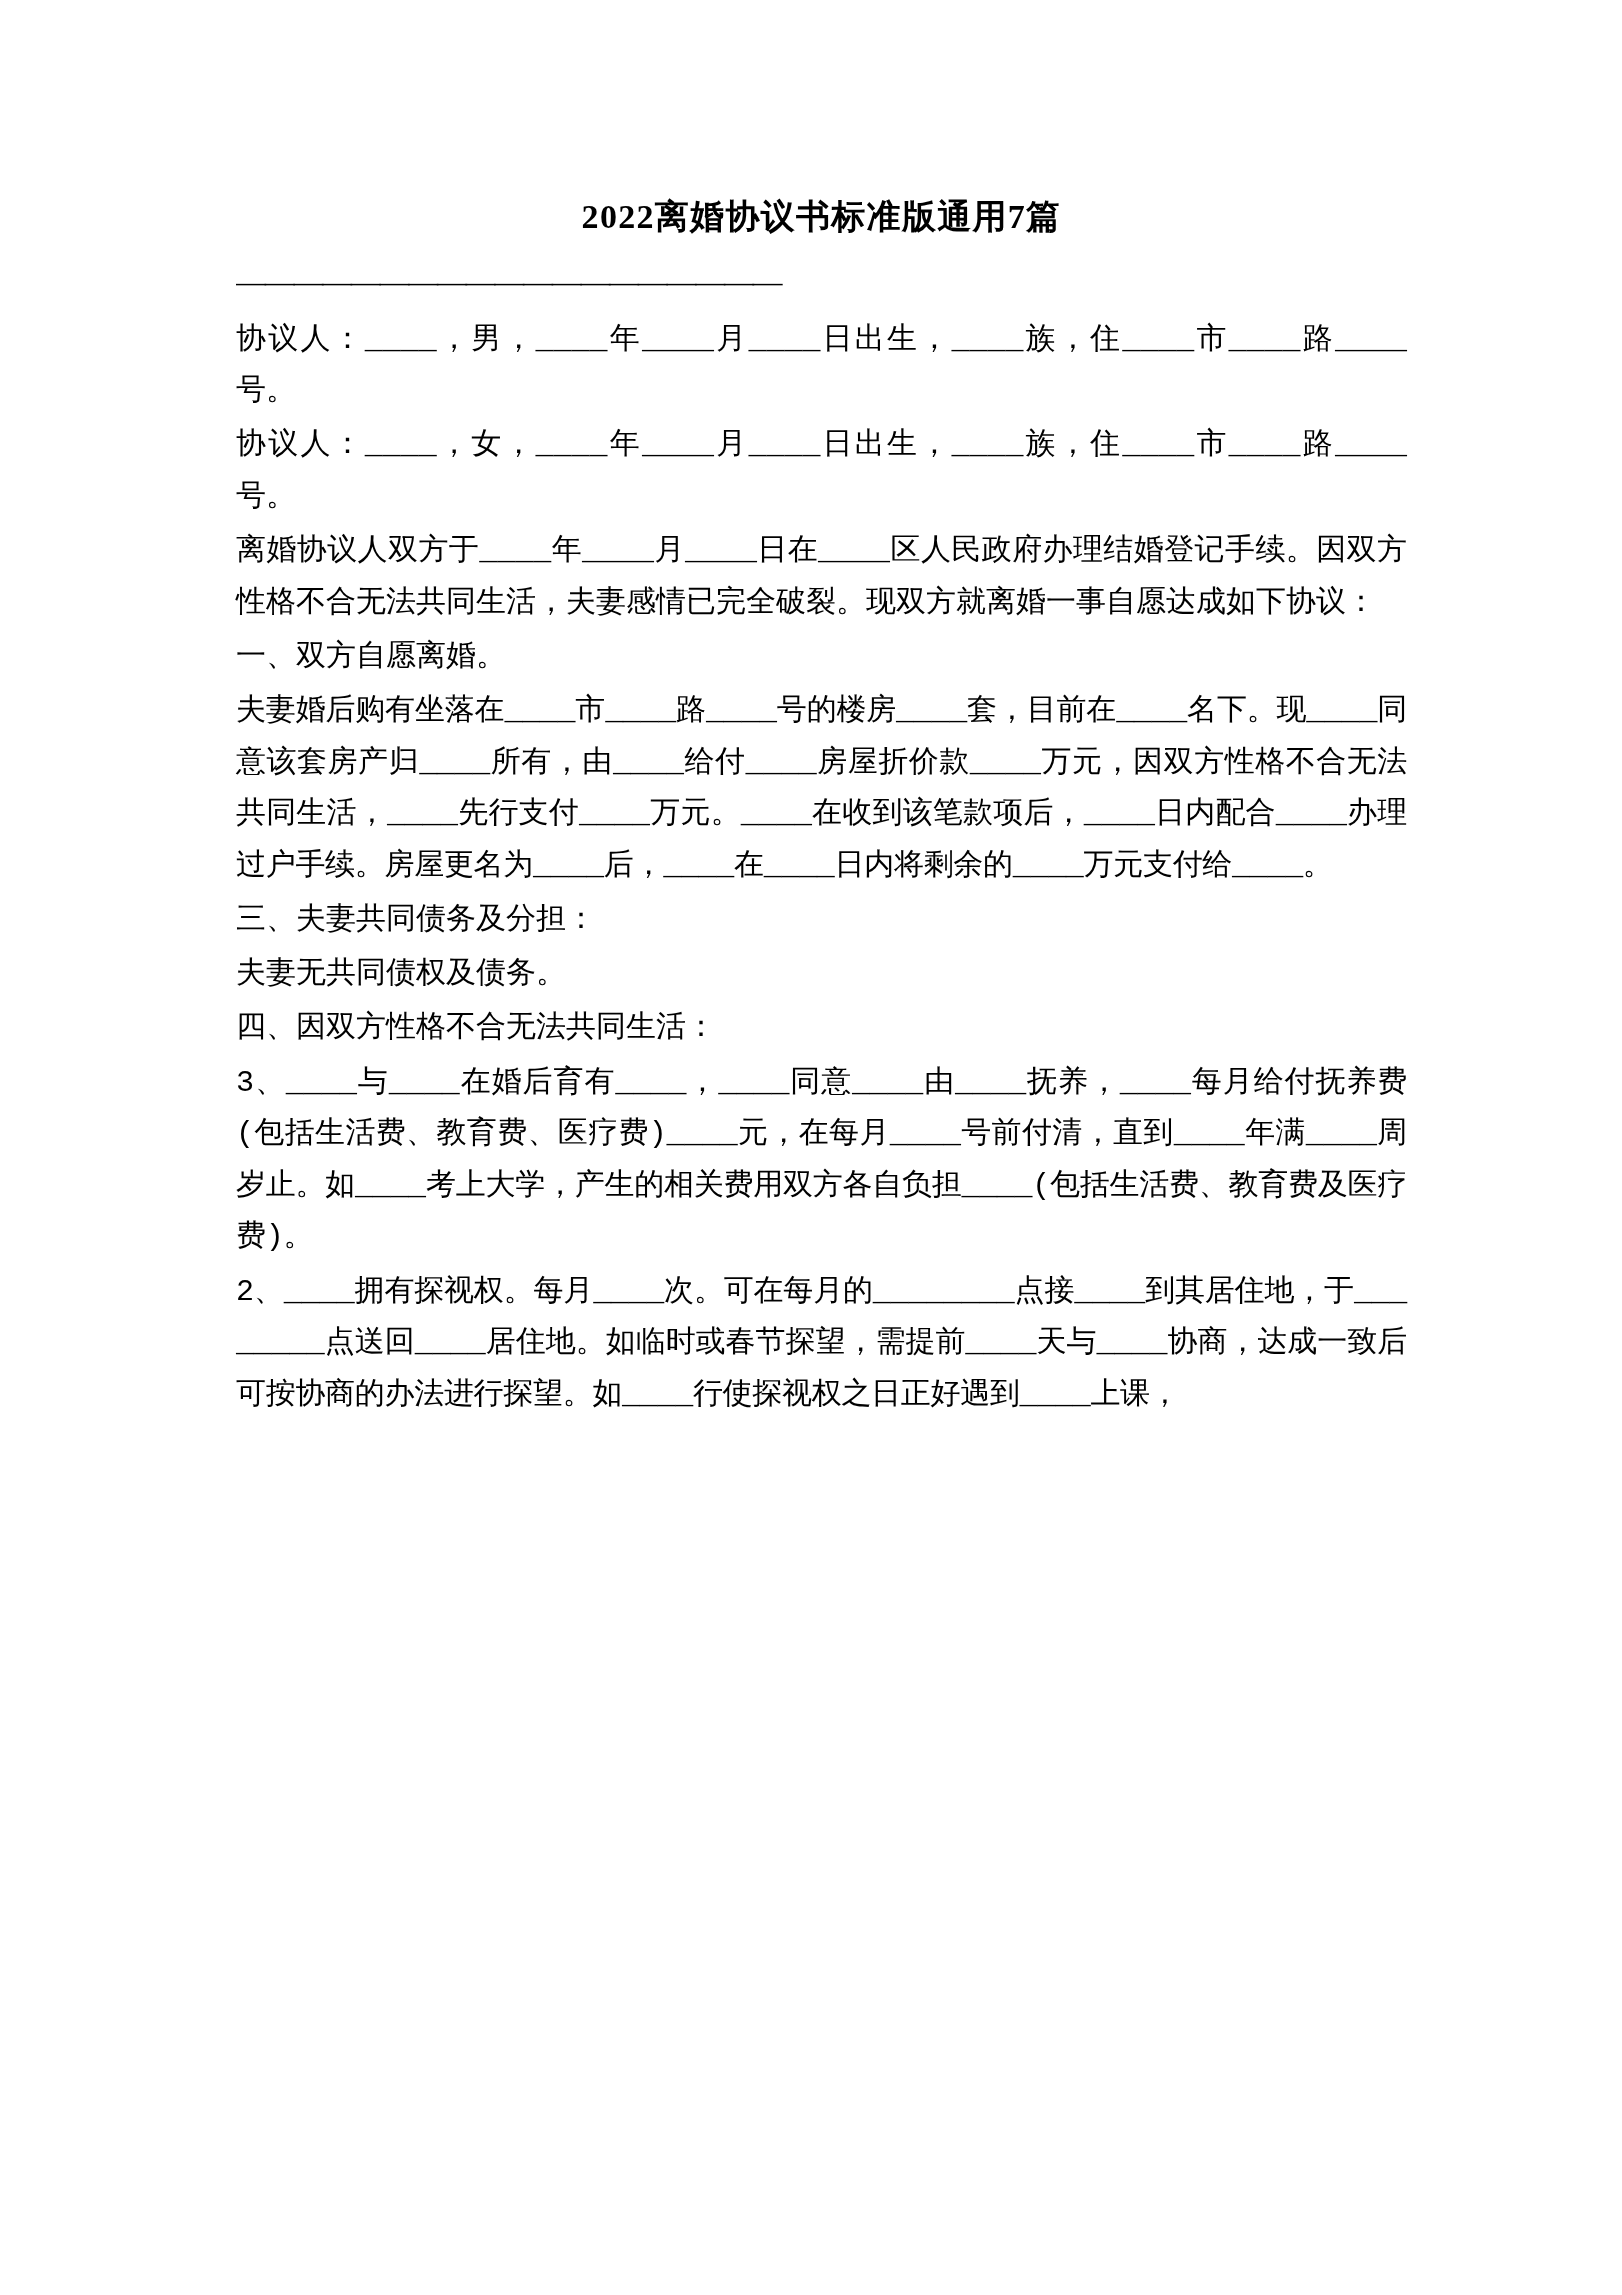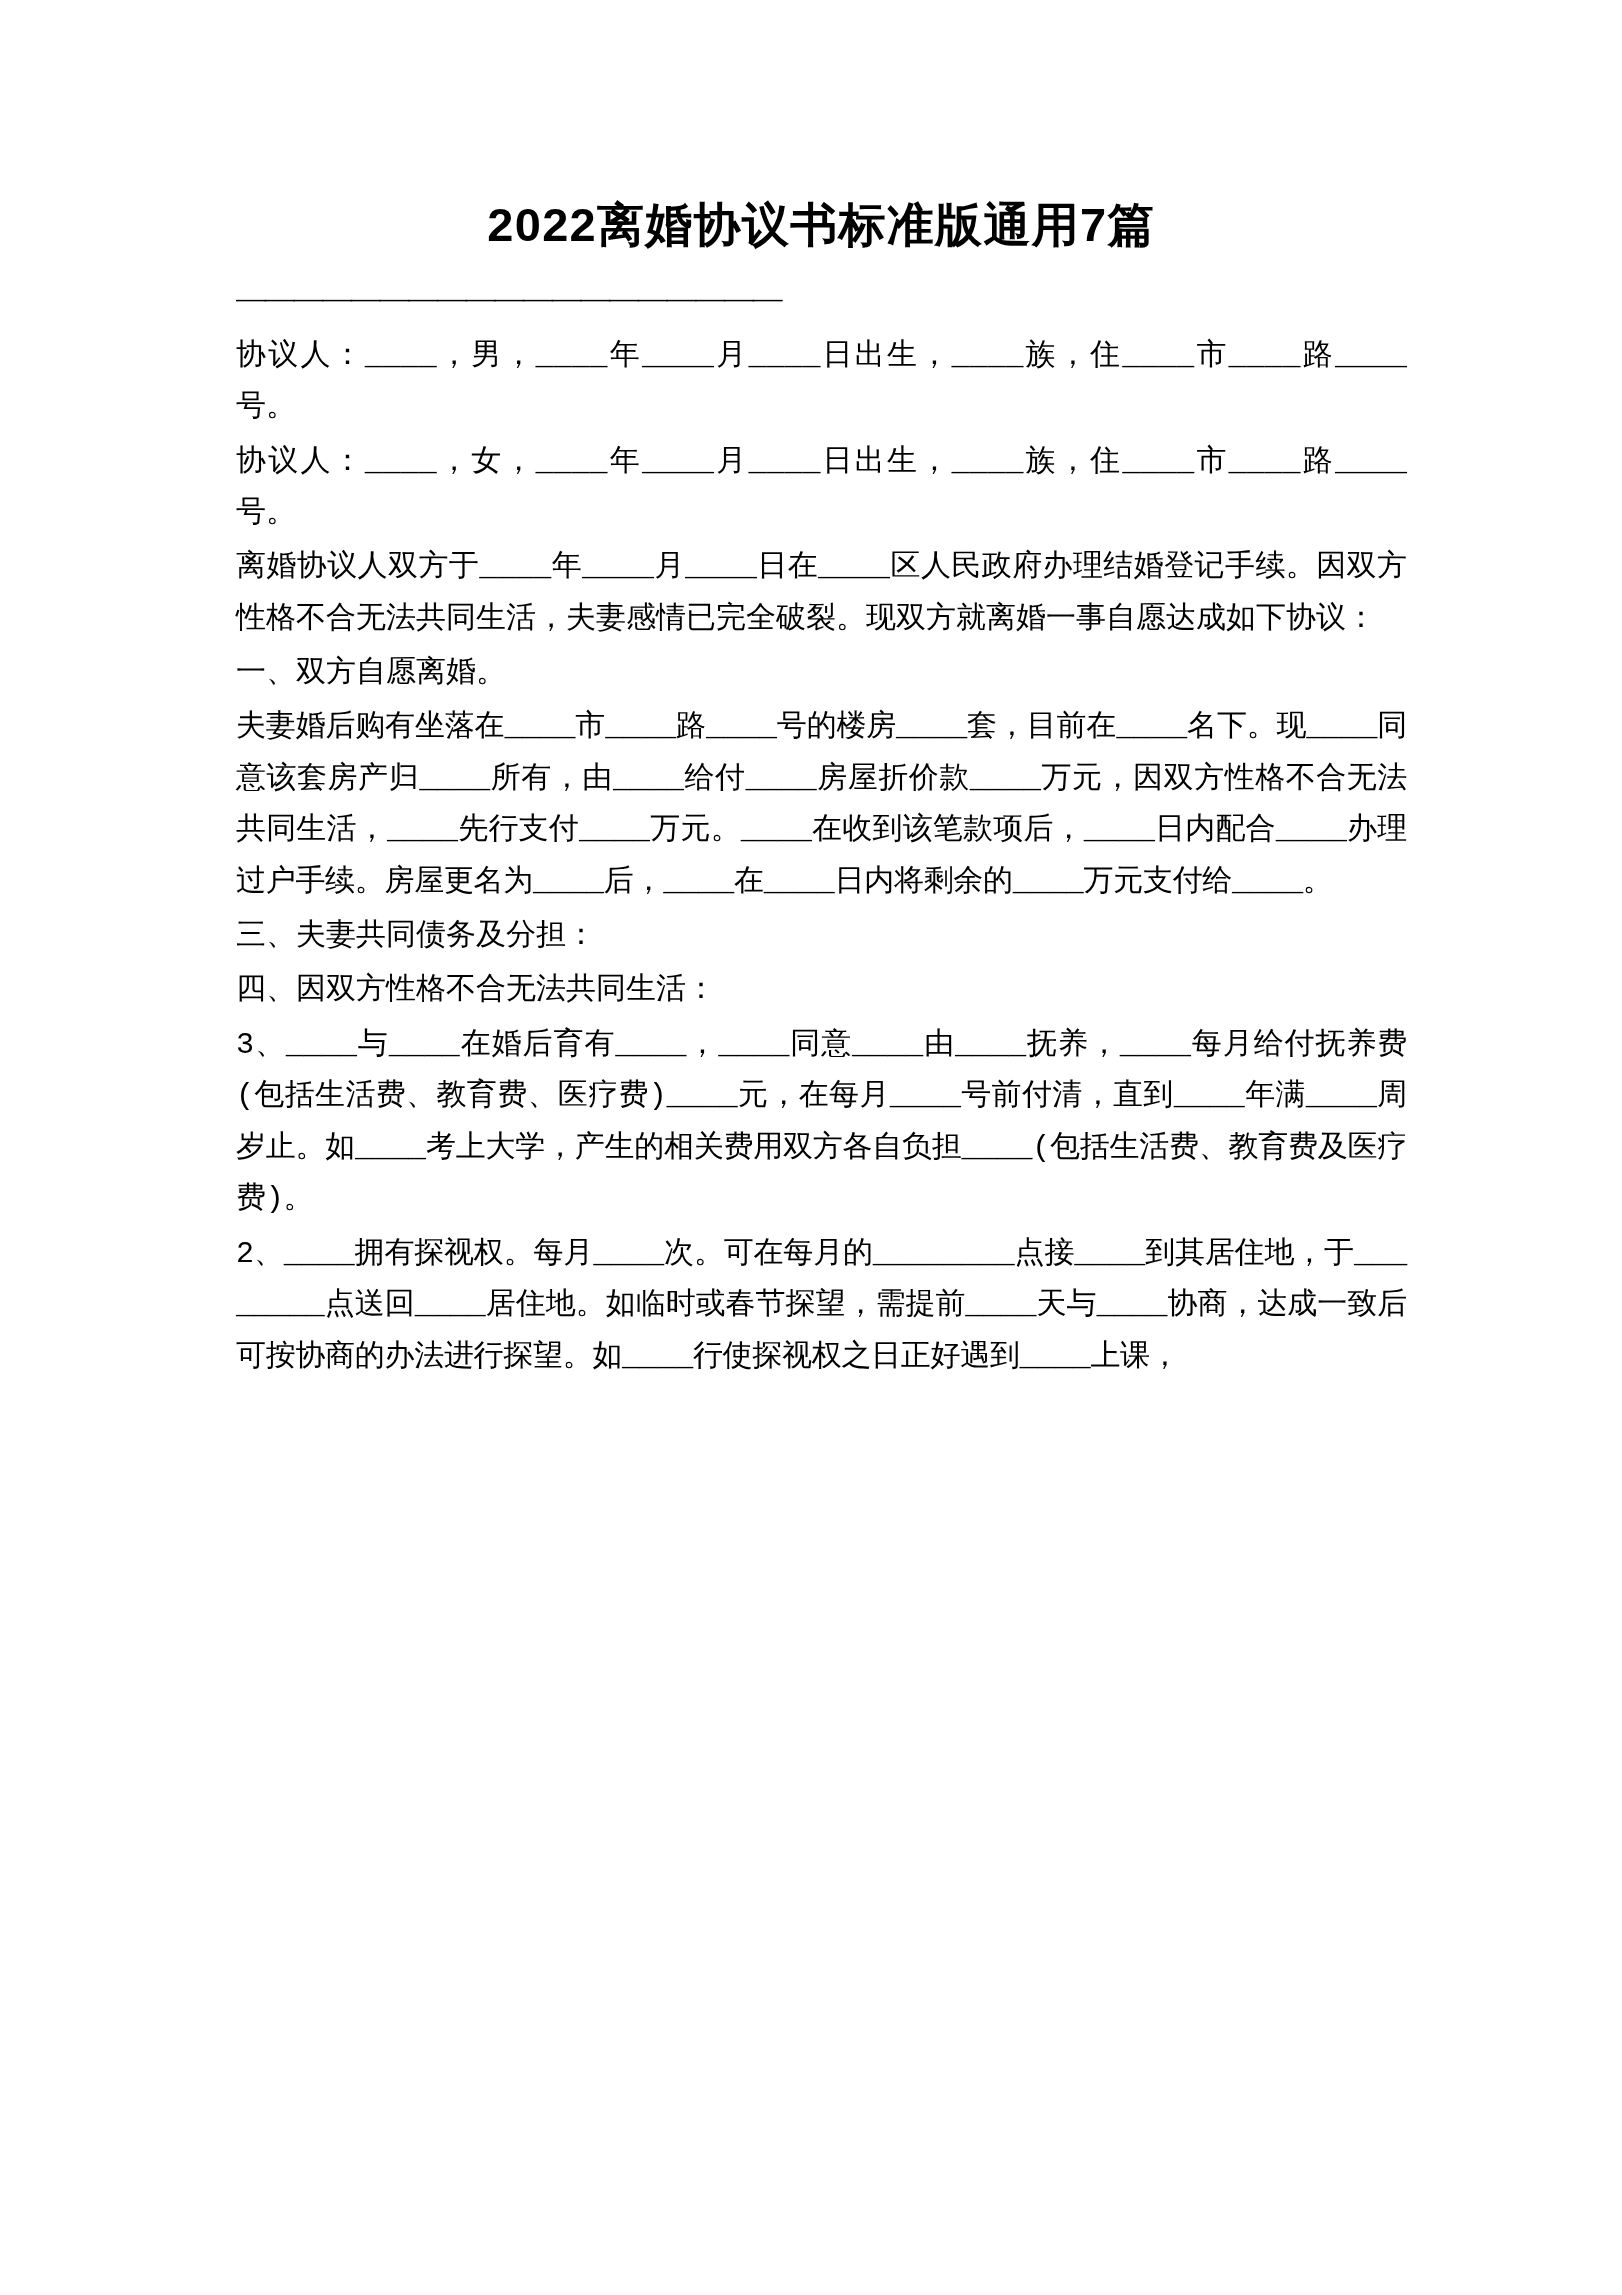--- a/index.html
+++ b/index.html
@@ -14,22 +14,22 @@
     color: #000000;
   }
   .page {
     position: relative;
     width: 1623px;
     height: 2295px;
     box-sizing: border-box;
     padding: 196px 216px 0 236px;
   }
   .doc-title {
-    font-family: Liberation Sans, sans-serif;
-    font-size: 47px;
+    font-family: Liberation Serif, serif;
+    font-size: 34px;
     font-weight: bold;
     text-align: center;
     letter-spacing: 1.3px;
     margin: 0 0 26px 0;
     line-height: 1.25;
   }
   .rule-line {
     font-family: "Liberation Serif", serif;
     font-size: 30px;
     letter-spacing: -1.3px;
@@ -64,19 +64,20 @@
 
   <div class="rule-line">———————————————————</div>
 
   <div class="body-block">
     <p class="para">协议人：____，男，____年____月____日出生，____族，住____市____路____号。</p>
     <p class="para">协议人：____，女，____年____月____日出生，____族，住____市____路____号。</p>
     <p class="para">离婚协议人双方于____年____月____日在____区人民政府办理结婚登记手续。因双方性格不合无法共同生活，夫妻感情已完全破裂。现双方就离婚一事自愿达成如下协议：</p>
     <p class="para">一、双方自愿离婚。</p>
     <p class="para tight">夫妻婚后购有坐落在____市____路____号的楼房____套，目前在____名下。现____同意该套房产归____所有，由____给付____房屋折价款____万元，因双方性格不合无法共同生活，____先行支付____万元。____在收到该笔款项后，____日内配合____办理过户手续。房屋更名为____后，____在____日内将剩余的____万元支付给____。</p>
     <p class="para">三、夫妻共同债务及分担：</p>
+    <p class="para">夫妻无共同债权及债务。</p>
     <p class="para">四、因双方性格不合无法共同生活：</p>
     <p class="para tight">3、____与____在婚后育有____，____同意____由____抚养，____每月给付抚养费(包括生活费、教育费、医疗费)____元，在每月____号前付清，直到____年满____周岁止。如____考上大学，产生的相关费用双方各自负担____(包括生活费、教育费及医疗费)。</p>
     <p class="para tight">2、____拥有探视权。每月____次。可在每月的________点接____到其居住地，于________点送回____居住地。如临时或春节探望，需提前____天与____协商，达成一致后可按协商的办法进行探望。如____行使探视权之日正好遇到____上课，</p>
   </div>
 
 </div>
 
 
 </body></html>

